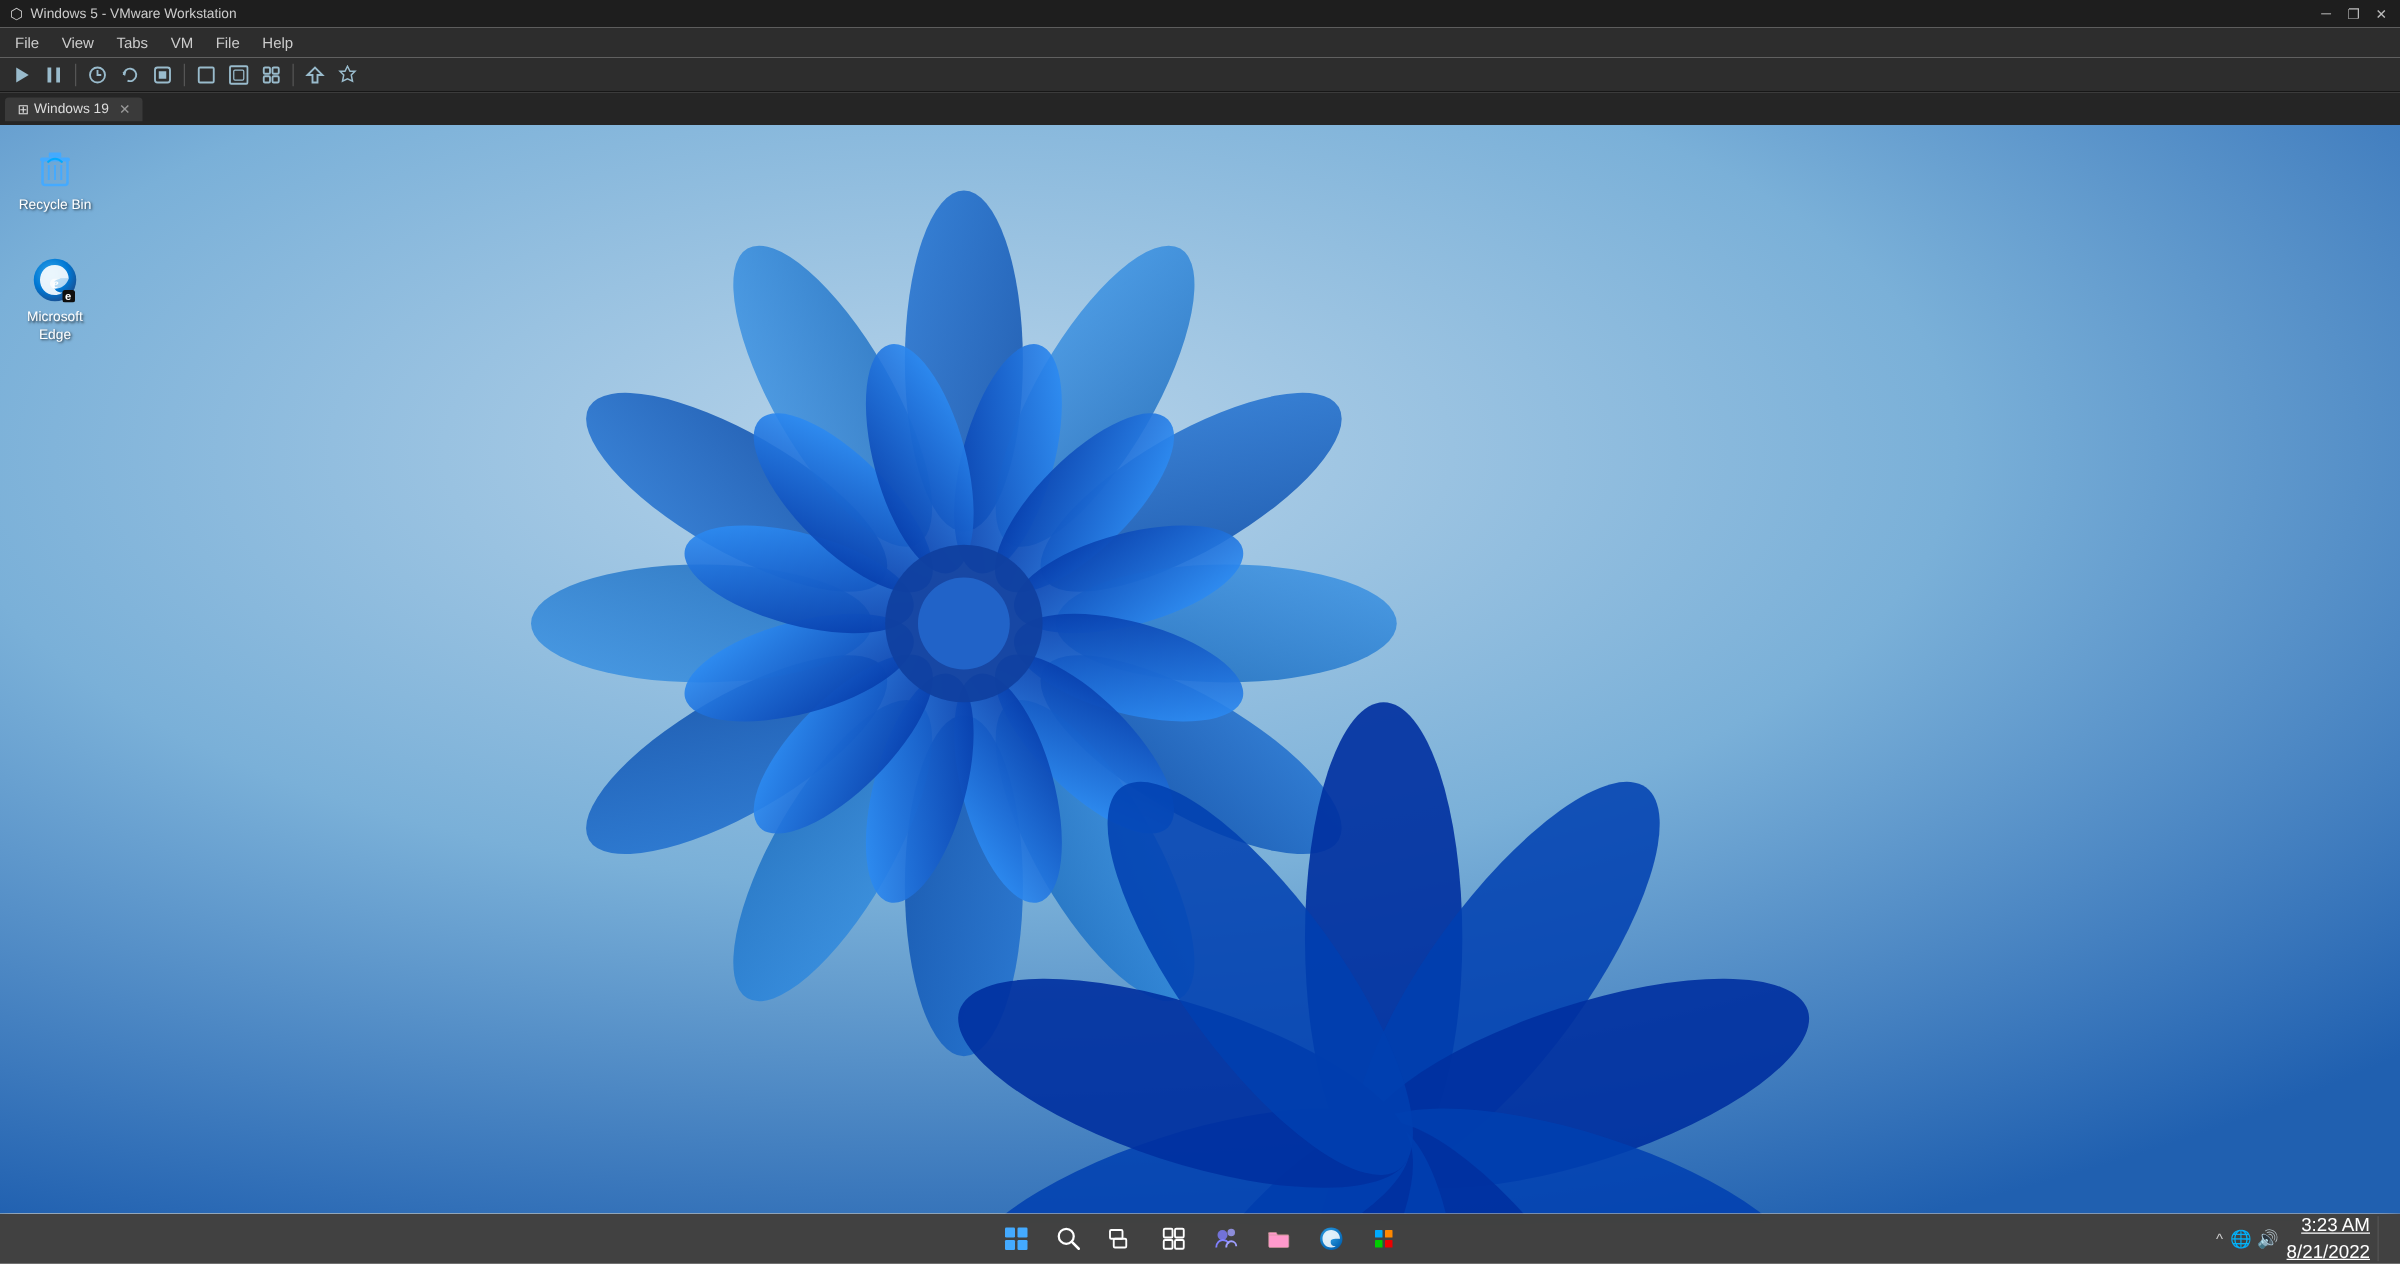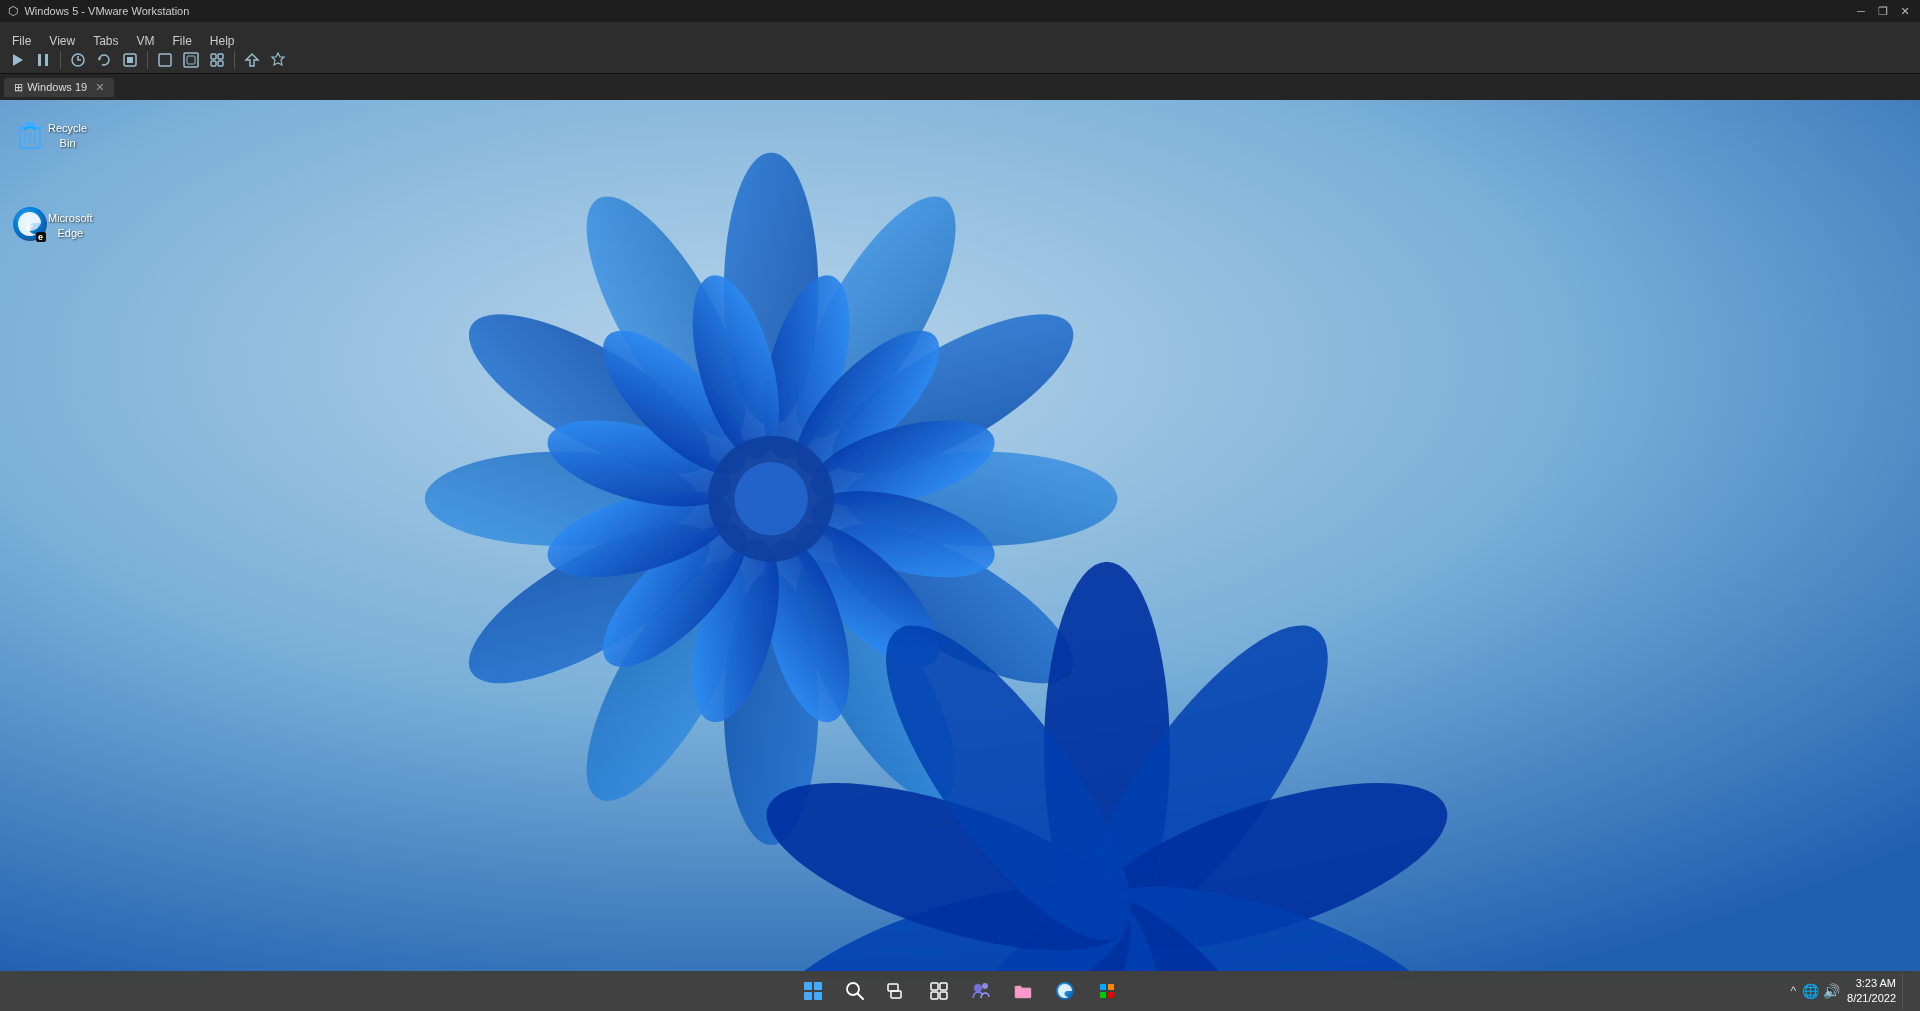--- a/index.html
+++ b/index.html
@@ -32,20 +32,21 @@
       display: flex; align-items: center; justify-content: center;
       font-size: 11px; color: #bbb; cursor: pointer;
     }
 
     
     #vmware-menubar {
       width: 100%;
       height: 24px;
       background: #2d2d2d;
       display: flex;
+      align-items: center;
       padding: 10px 4px;
       gap: 2px;
     }
     .menu-item {
       padding: 2px 8px;
       color: #ccc;
       font-size: 12px;
       cursor: pointer;
     }
 
@@ -100,21 +101,21 @@
     
     #wallpaper-svg {
       position: absolute;
       top: 0; left: 0; width: 100%; height: 100%;
     }
 
     
     .desktop-icon {
       position: absolute;
       display: flex;
-      flex-direction: row;
+      flex-direction: column;
       align-items: center;
       width: 72px;
       cursor: pointer;
       padding: 4px;
       border-radius: 4px;
     }
     .desktop-icon-img {
       width: 40px; height: 40px;
       display: flex; align-items: center; justify-content: center;
     }
@@ -153,23 +154,24 @@
       gap: 6px;
       margin-left: auto;
     }
     .taskbar-icon {
       width: 36px; height: 36px;
       display: flex; align-items: center; justify-content: center;
       border-radius: 4px; cursor: pointer; font-size: 18px;
     }
     .taskbar-clock {
       color: #fff;
-      font-size: 11px;
+      font-size: 15px;
       text-align: right;
       line-height: 1.4;
+      text-decoration: underline;
     }
     .taskbar-tray {
       display: flex; align-items: center; gap: 4px; color: #fff; font-size: 14px;
     }
   </style>
 </head>
 <body>
 
 <div id="vmware-titlebar">
   <div id="vmware-titlebar-left">

